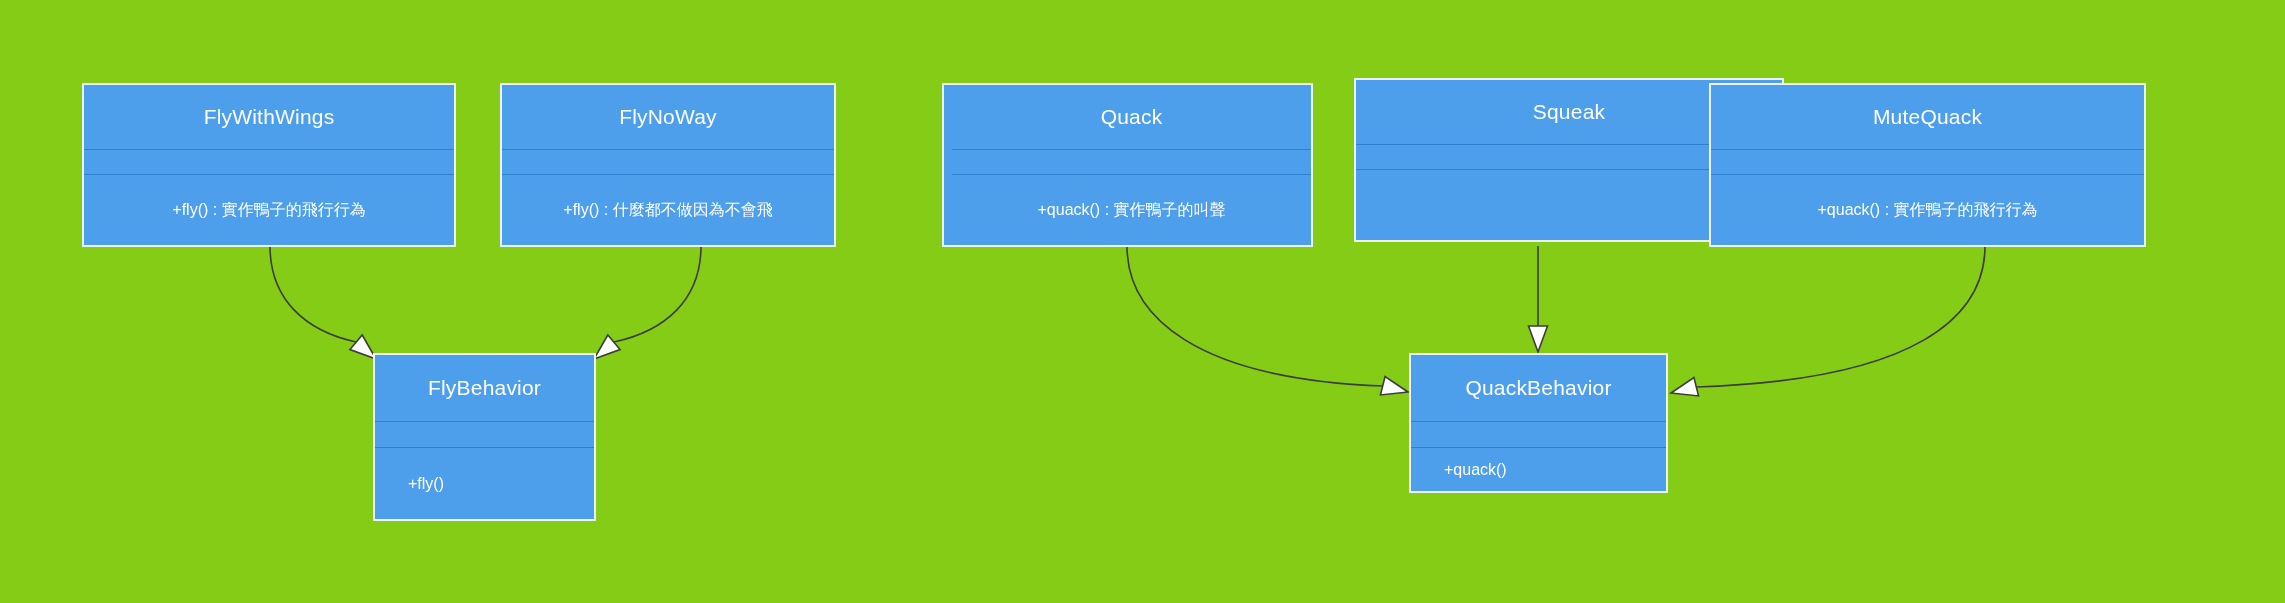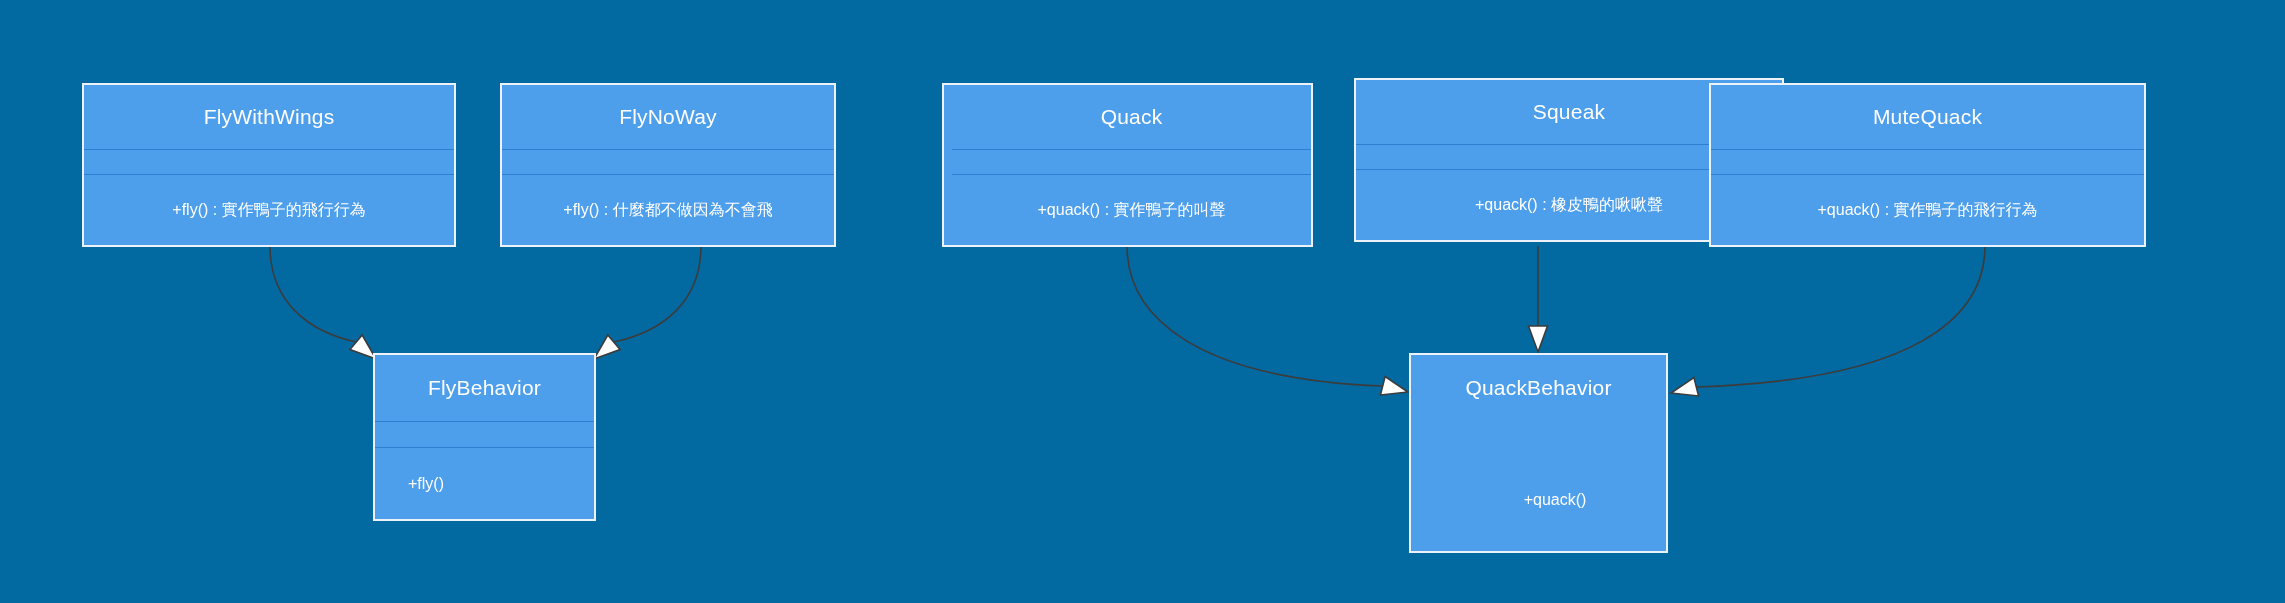--- a/index.html
+++ b/index.html
@@ -1,20 +1,20 @@
 <!DOCTYPE html>
 <html><head>
 <meta charset="utf-8">
 <style>
   html, body { margin: 0; padding: 0; background: #ffffff; }
   #canvas {
     position: relative;
     width: 2285px;
     height: 603px;
-    background: #0369a1;
+    background: #84cc16;
     overflow: hidden;
     font-family: "Liberation Sans", sans-serif;
   }
   #relations-layer {
     position: absolute;
     left: 0; top: 0;
     width: 2285px; height: 603px;
     pointer-events: none;
   }
   .uml-class {
@@ -114,34 +114,33 @@
 
   <div class="uml-class" style="left:942px; top:83px; width:371px; height:164px;padding-left:8px;">
     <div class="uml-title">Quack</div>
     <div class="uml-attrs"></div>
     <div class="uml-methods">+quack() : 實作鴨子的叫聲</div>
   </div>
 
   <div class="uml-class" style="left:1354px; top:78px; width:430px; height:164px;">
     <div class="uml-title">Squeak</div>
     <div class="uml-attrs"></div>
-    <div class="uml-methods">+quack() : 橡皮鴨的啾啾聲</div>
   </div>
 
   <div class="uml-class" style="left:1709px; top:83px; width:437px; height:164px;">
     <div class="uml-title">MuteQuack</div>
     <div class="uml-attrs"></div>
     <div class="uml-methods">+quack() : 實作鴨子的飛行行為</div>
   </div>
 
   <div class="uml-class iface" style="left:373px; top:353px; width:223px; height:168px;">
     <div class="uml-title">FlyBehavior</div>
     <div class="uml-attrs"></div>
     <div class="uml-methods">+fly()</div>
   </div>
 
-  <div class="uml-class iface" style="left:1409px; top:353px; width:259px; height:200px;align-items:center;">
+  <div class="uml-class iface" style="left:1409px; top:353px; width:259px; height:140px;">
     <div class="uml-title">QuackBehavior</div>
     <div class="uml-attrs"></div>
     <div class="uml-methods">+quack()</div>
   </div>
 
 </div>
 
 </body></html>

